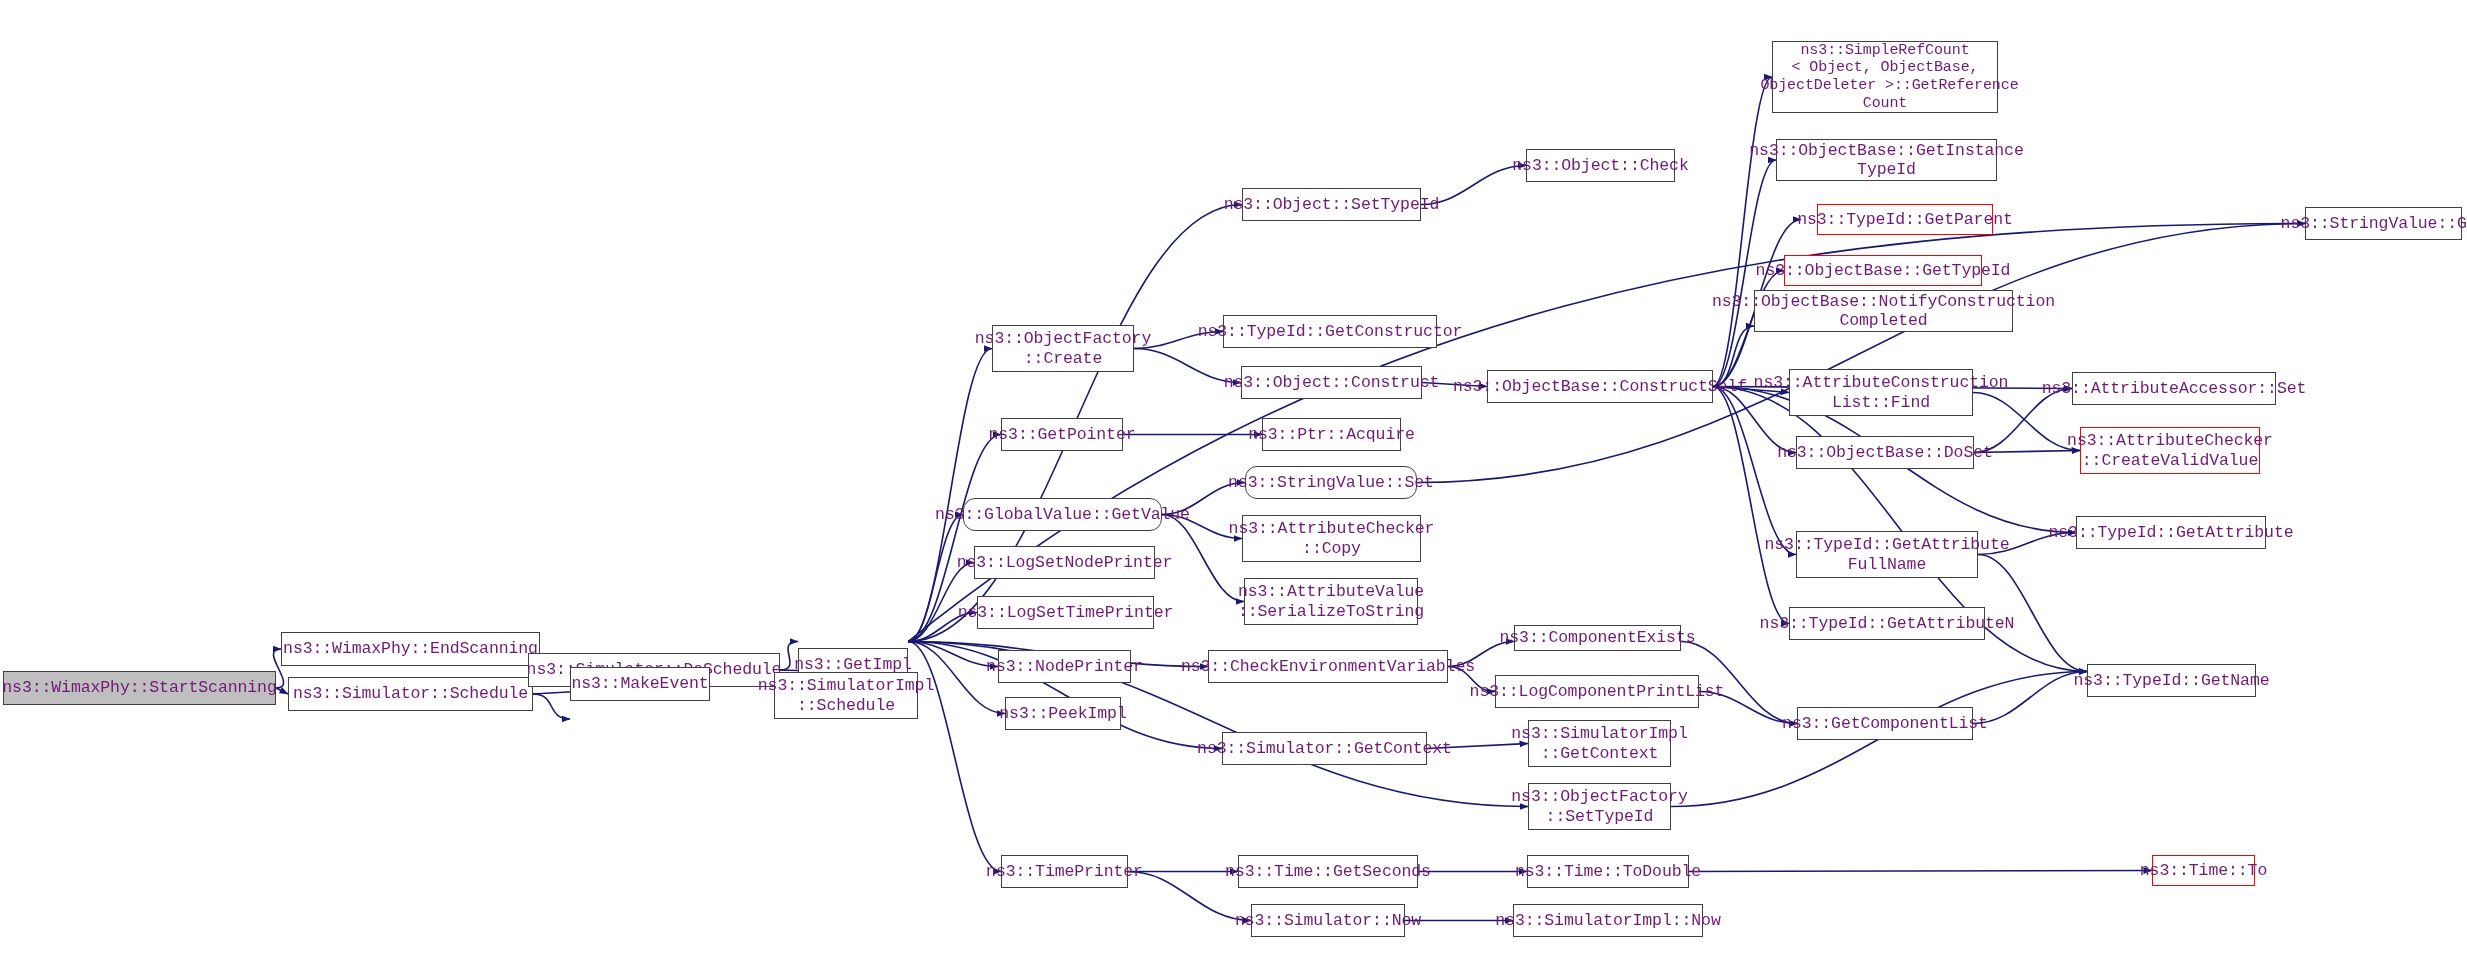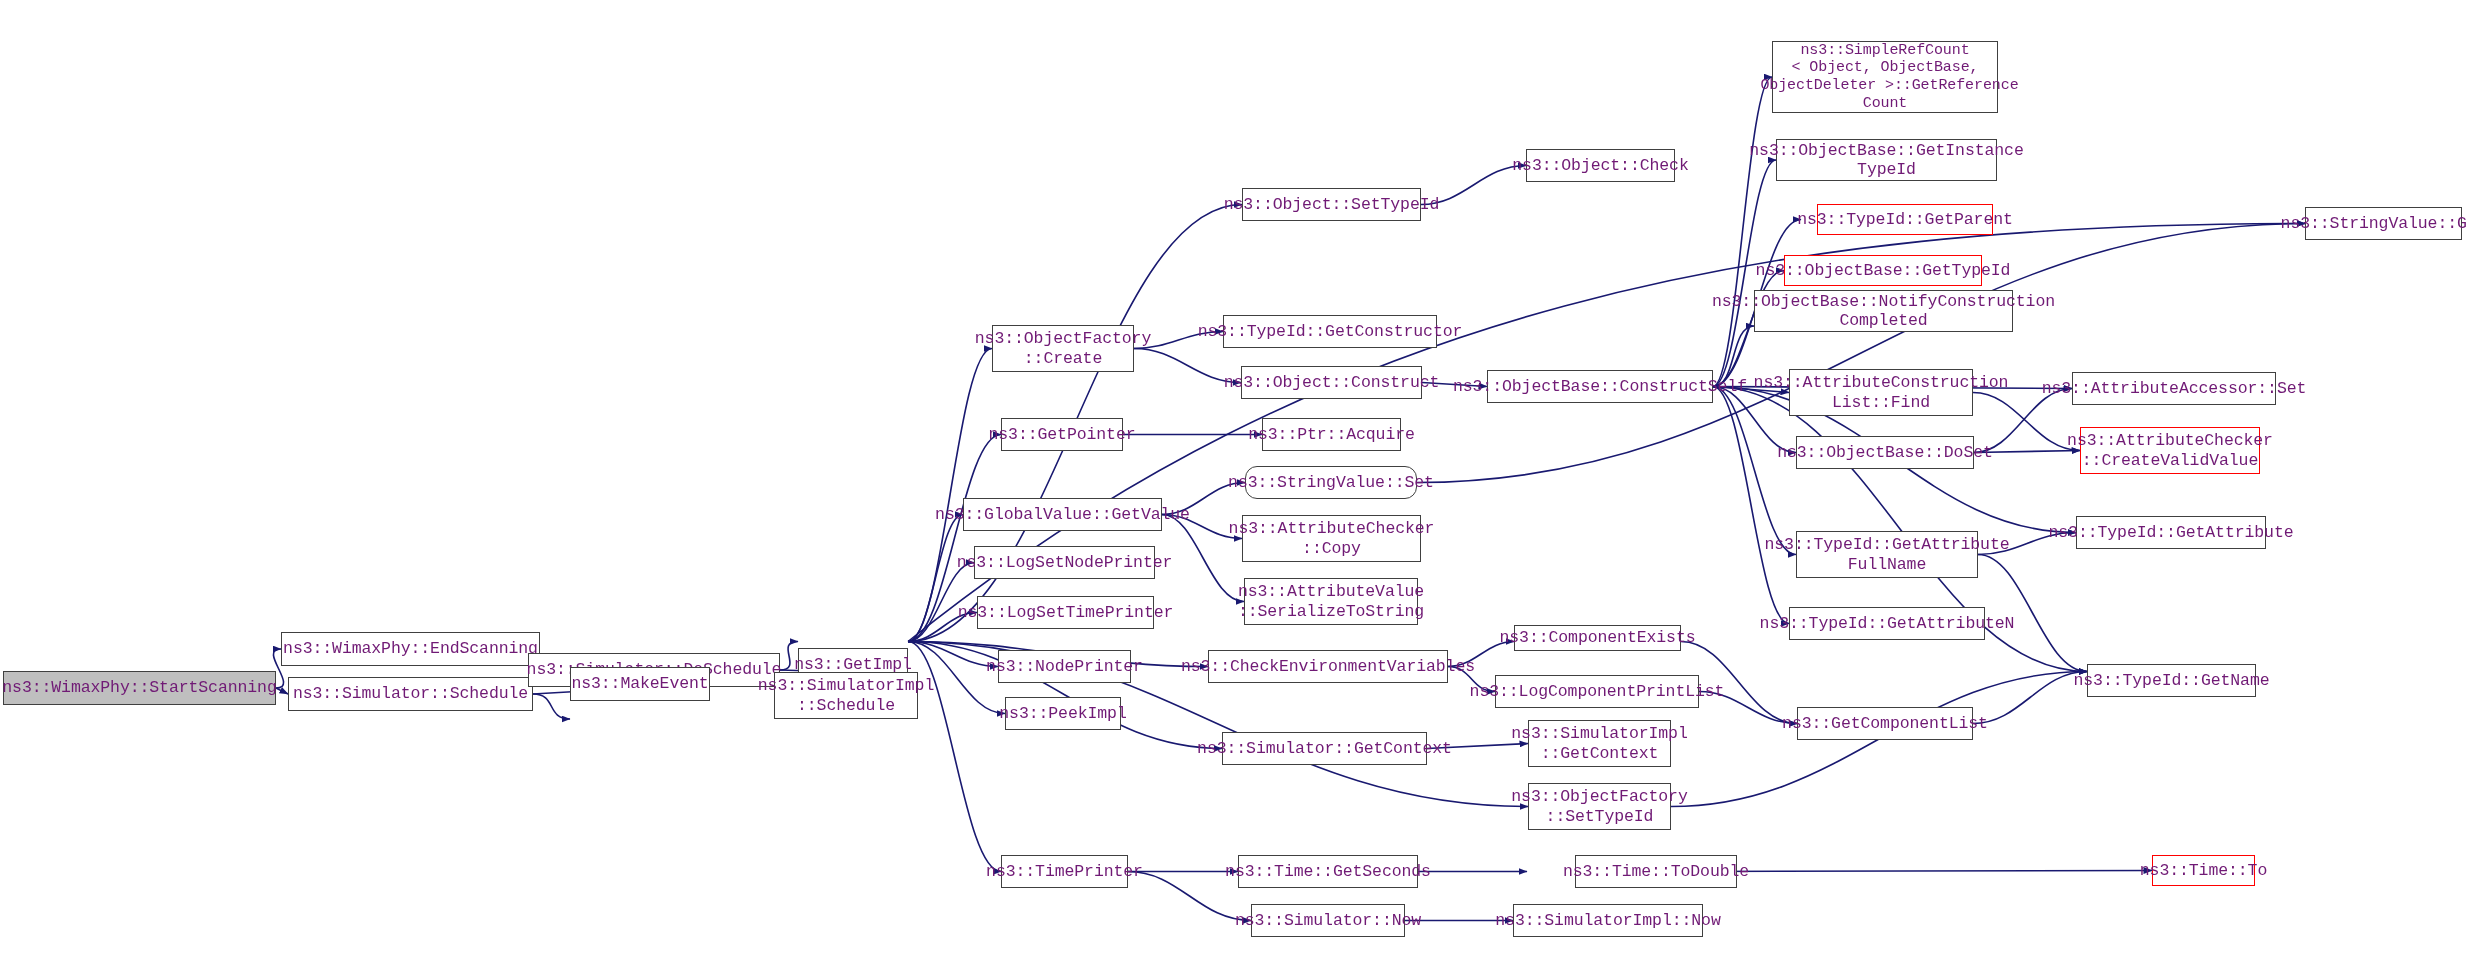--- a/index.html
+++ b/index.html
@@ -123,21 +123,21 @@
       <div class="gnode" style="left: 281px; top: 632px; width: 259px; height: 34px;">ns3::WimaxPhy::EndScanning</div>
       <div class="gnode" style="left: 288px; top: 677px; width: 245px; height: 34px;">ns3::Simulator::Schedule</div>
       <div class="gnode" style="left: 528px; top: 653px; width: 252px; height: 34px;">ns3::Simulator::DoSchedule</div>
       <div class="gnode" style="left: 570px; top: 667px; width: 140px; height: 34px;">ns3::MakeEvent</div>
       <div class="gnode" style="left: 798px; top: 648px; width: 110px; height: 33px;">ns3::GetImpl</div>
       <div class="gnode" style="left: 774px; top: 672px; width: 144px; height: 47px;">ns3::SimulatorImpl
 ::Schedule</div>
       <div class="gnode" style="left: 992px; top: 325px; width: 142px; height: 47px;">ns3::ObjectFactory
 ::Create</div>
       <div class="gnode" style="left: 1001px; top: 418px; width: 122px; height: 33px;">ns3::GetPointer</div>
-      <div class="gnode" style="left: 963px; top: 498px; width: 199px; height: 33px;">ns3::GlobalValue::GetValue</div>
+      <div class="gnode" style="left: 963px; top: 498px; width: 199px; height: 33px; border-radius: 12px;">ns3::GlobalValue::GetValue</div>
       <div class="gnode" style="left: 974px; top: 546px; width: 181px; height: 33px;">ns3::LogSetNodePrinter</div>
       <div class="gnode" style="left: 977px; top: 596px; width: 177px; height: 33px;">ns3::LogSetTimePrinter</div>
       <div class="gnode" style="left: 998px; top: 650px; width: 133px; height: 33px;">ns3::NodePrinter</div>
       <div class="gnode" style="left: 1005px; top: 697px; width: 116px; height: 33px;">ns3::PeekImpl</div>
       <div class="gnode" style="left: 1001px; top: 855px; width: 127px; height: 33px;">ns3::TimePrinter</div>
       <div class="gnode" style="left: 1242px; top: 188px; width: 179px; height: 33px;">ns3::Object::SetTypeId</div>
       <div class="gnode" style="left: 1223px; top: 315px; width: 214px; height: 33px;">ns3::TypeId::GetConstructor</div>
       <div class="gnode" style="left: 1241px; top: 366px; width: 181px; height: 33px;">ns3::Object::Construct</div>
       <div class="gnode" style="left: 1262px; top: 418px; width: 139px; height: 33px;">ns3::Ptr::Acquire</div>
       <div class="gnode" style="left: 1245px; top: 466px; width: 172px; height: 33px; border-radius: 12px;">ns3::StringValue::Set</div>
@@ -150,21 +150,21 @@
       <div class="gnode" style="left: 1238px; top: 855px; width: 180px; height: 33px;">ns3::Time::GetSeconds</div>
       <div class="gnode" style="left: 1251px; top: 904px; width: 154px; height: 33px;">ns3::Simulator::Now</div>
       <div class="gnode" style="left: 1526px; top: 149px; width: 149px; height: 33px;">ns3::Object::Check</div>
       <div class="gnode" style="left: 1487px; top: 370px; width: 226px; height: 33px;">ns3::ObjectBase::ConstructSelf</div>
       <div class="gnode" style="left: 1514px; top: 625px; width: 167px; height: 26px;">ns3::ComponentExists</div>
       <div class="gnode" style="left: 1495px; top: 675px; width: 204px; height: 33px;">ns3::LogComponentPrintList</div>
       <div class="gnode" style="left: 1528px; top: 720px; width: 143px; height: 47px;">ns3::SimulatorImpl
 ::GetContext</div>
       <div class="gnode" style="left: 1528px; top: 783px; width: 143px; height: 47px;">ns3::ObjectFactory
 ::SetTypeId</div>
-      <div class="gnode" style="left: 1527px; top: 855px; width: 162px; height: 33px; margin-left: 48px;">ns3::Time::ToDouble</div>
+      <div class="gnode" style="left: 1527px; top: 855px; width: 162px; height: 33px;">ns3::Time::ToDouble</div>
       <div class="gnode" style="left: 1513px; top: 904px; width: 190px; height: 33px;">ns3::SimulatorImpl::Now</div>
       <div class="gnode" style="left: 1772px; top: 41px; width: 226px; height: 72px; font-size: 15px;">ns3::SimpleRefCount
 &lt; Object, ObjectBase,
  ObjectDeleter &gt;::GetReference
 Count</div>
       <div class="gnode" style="left: 1776px; top: 139px; width: 221px; height: 42px;">ns3::ObjectBase::GetInstance
 TypeId</div>
       <div class="gnode red" style="left: 1801px; top: 204px; width: 176px; height: 31px; margin-left: 16px;">ns3::TypeId::GetParent</div>
       <div class="gnode red" style="left: 1784px; top: 255px; width: 198px; height: 31px;">ns3::ObjectBase::GetTypeId</div>
       <div class="gnode" style="left: 1754px; top: 290px; width: 259px; height: 42px;">ns3::ObjectBase::NotifyConstruction

